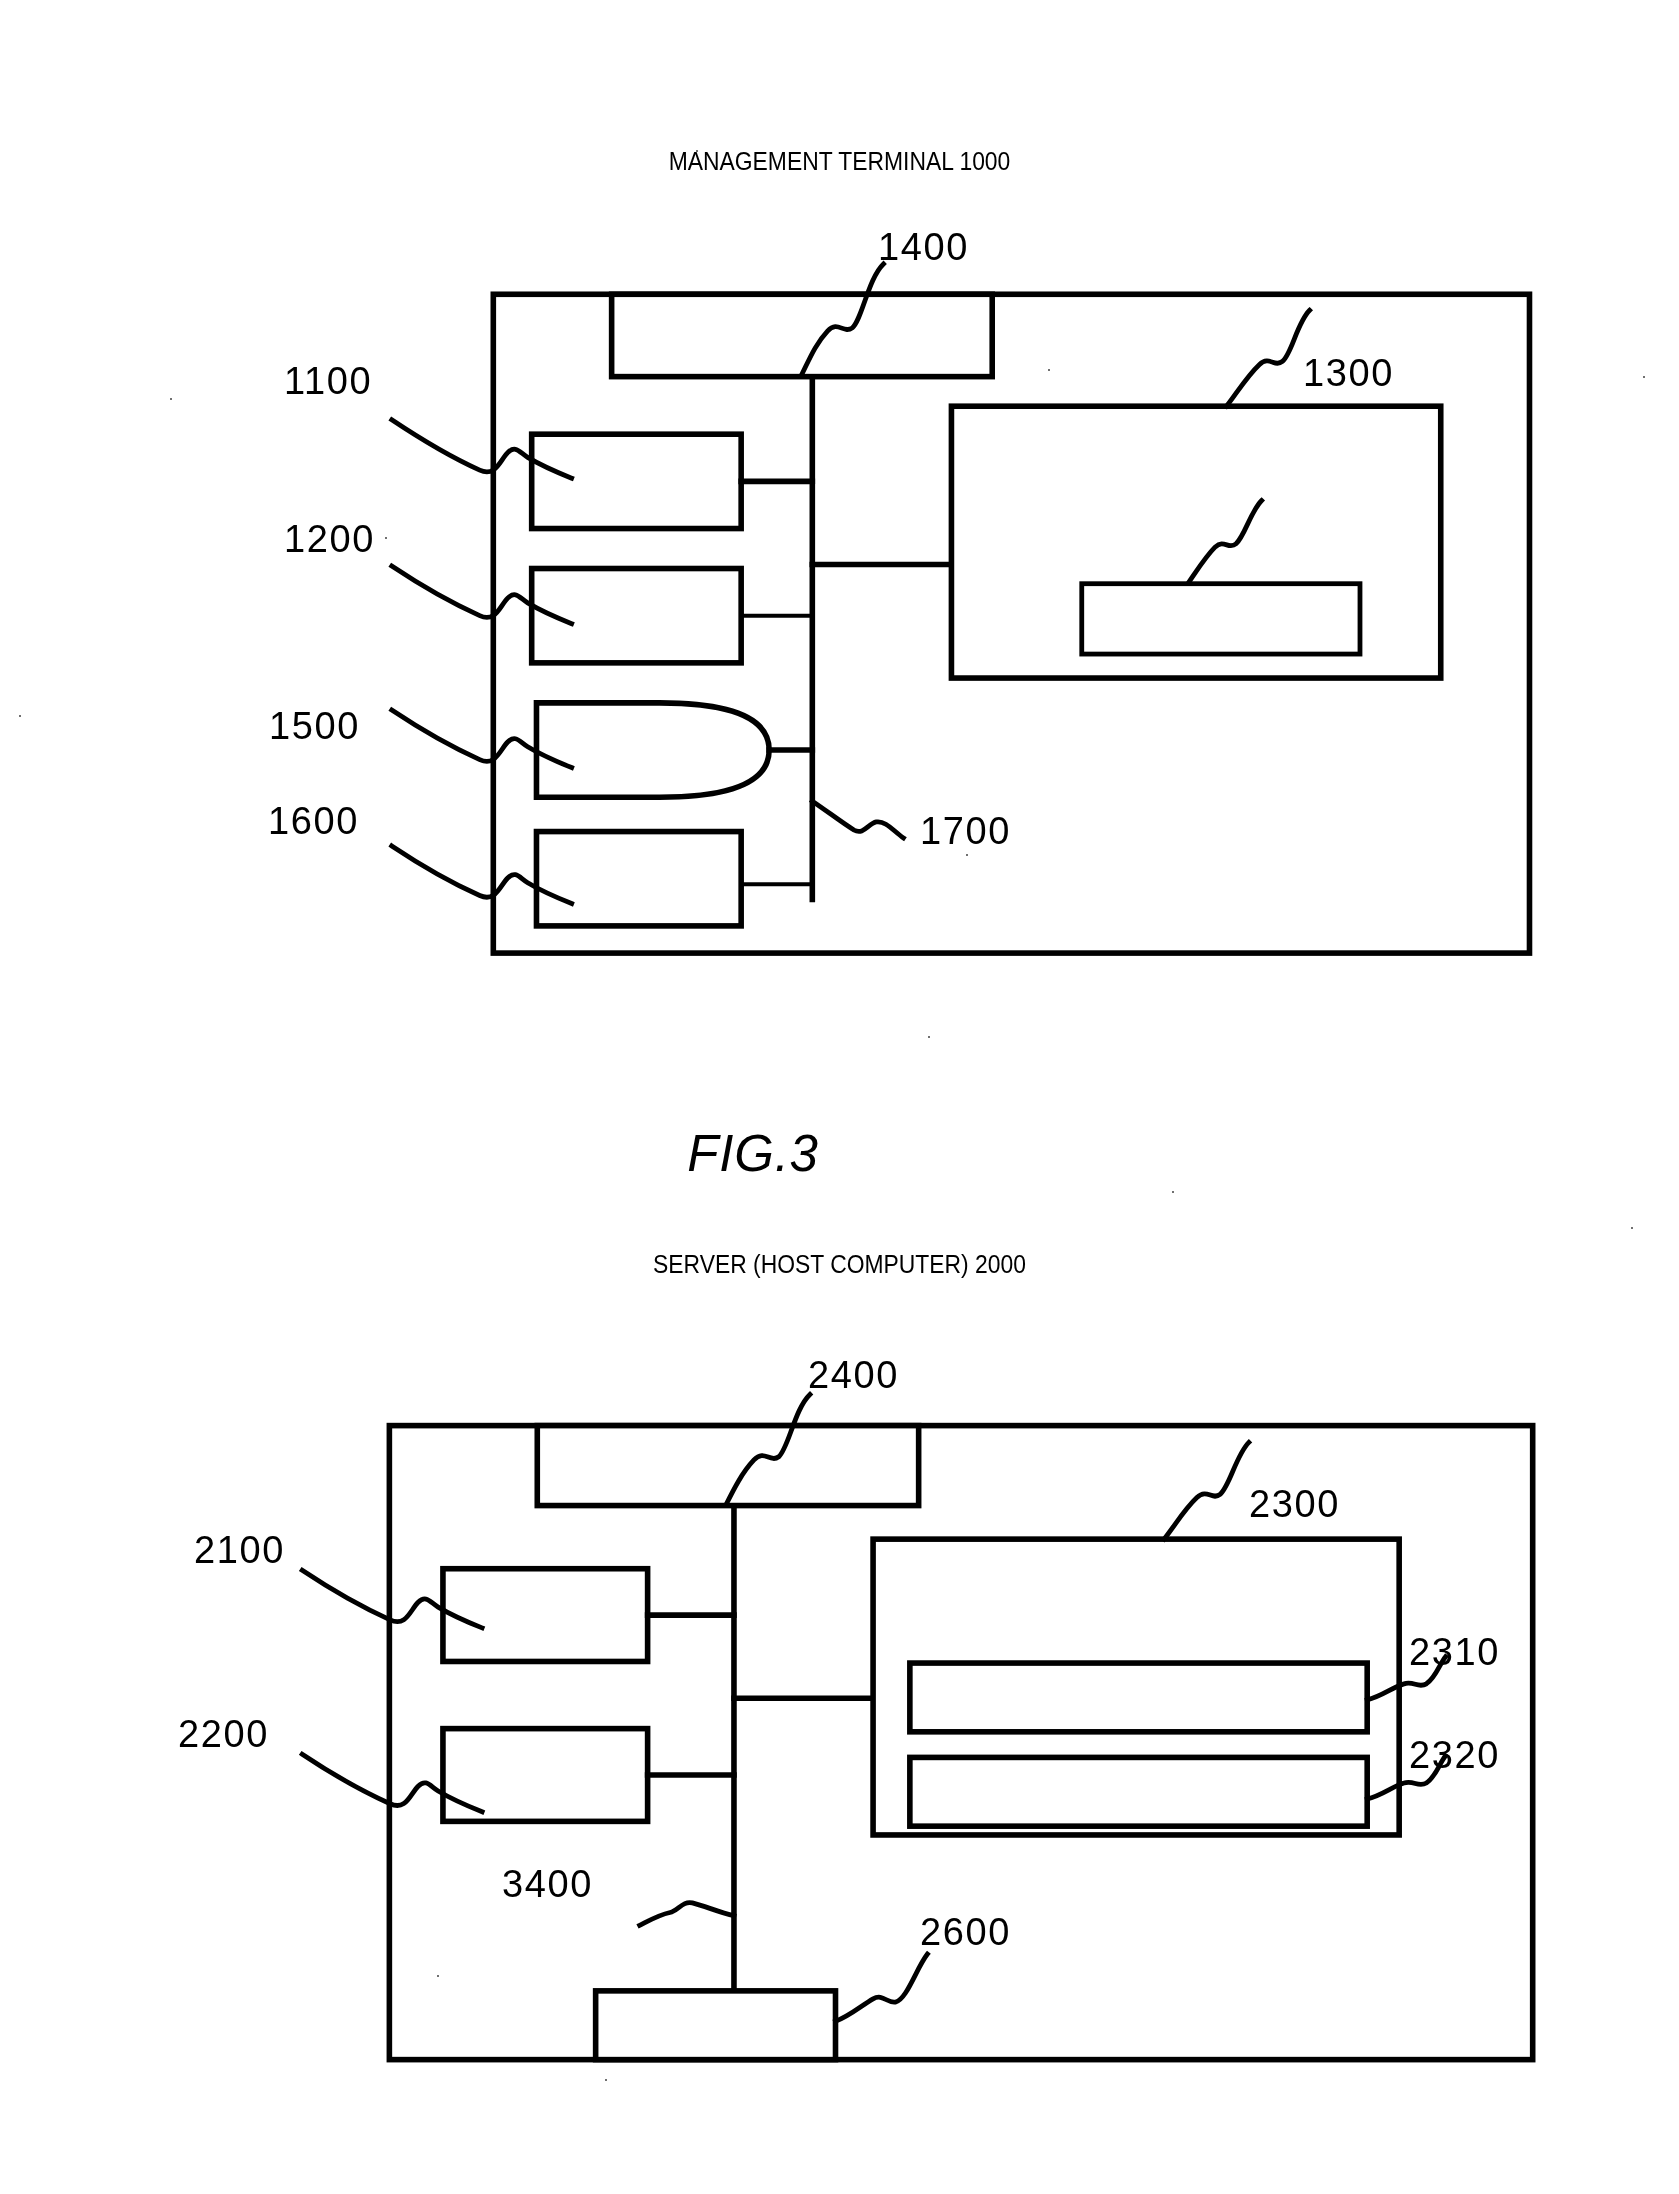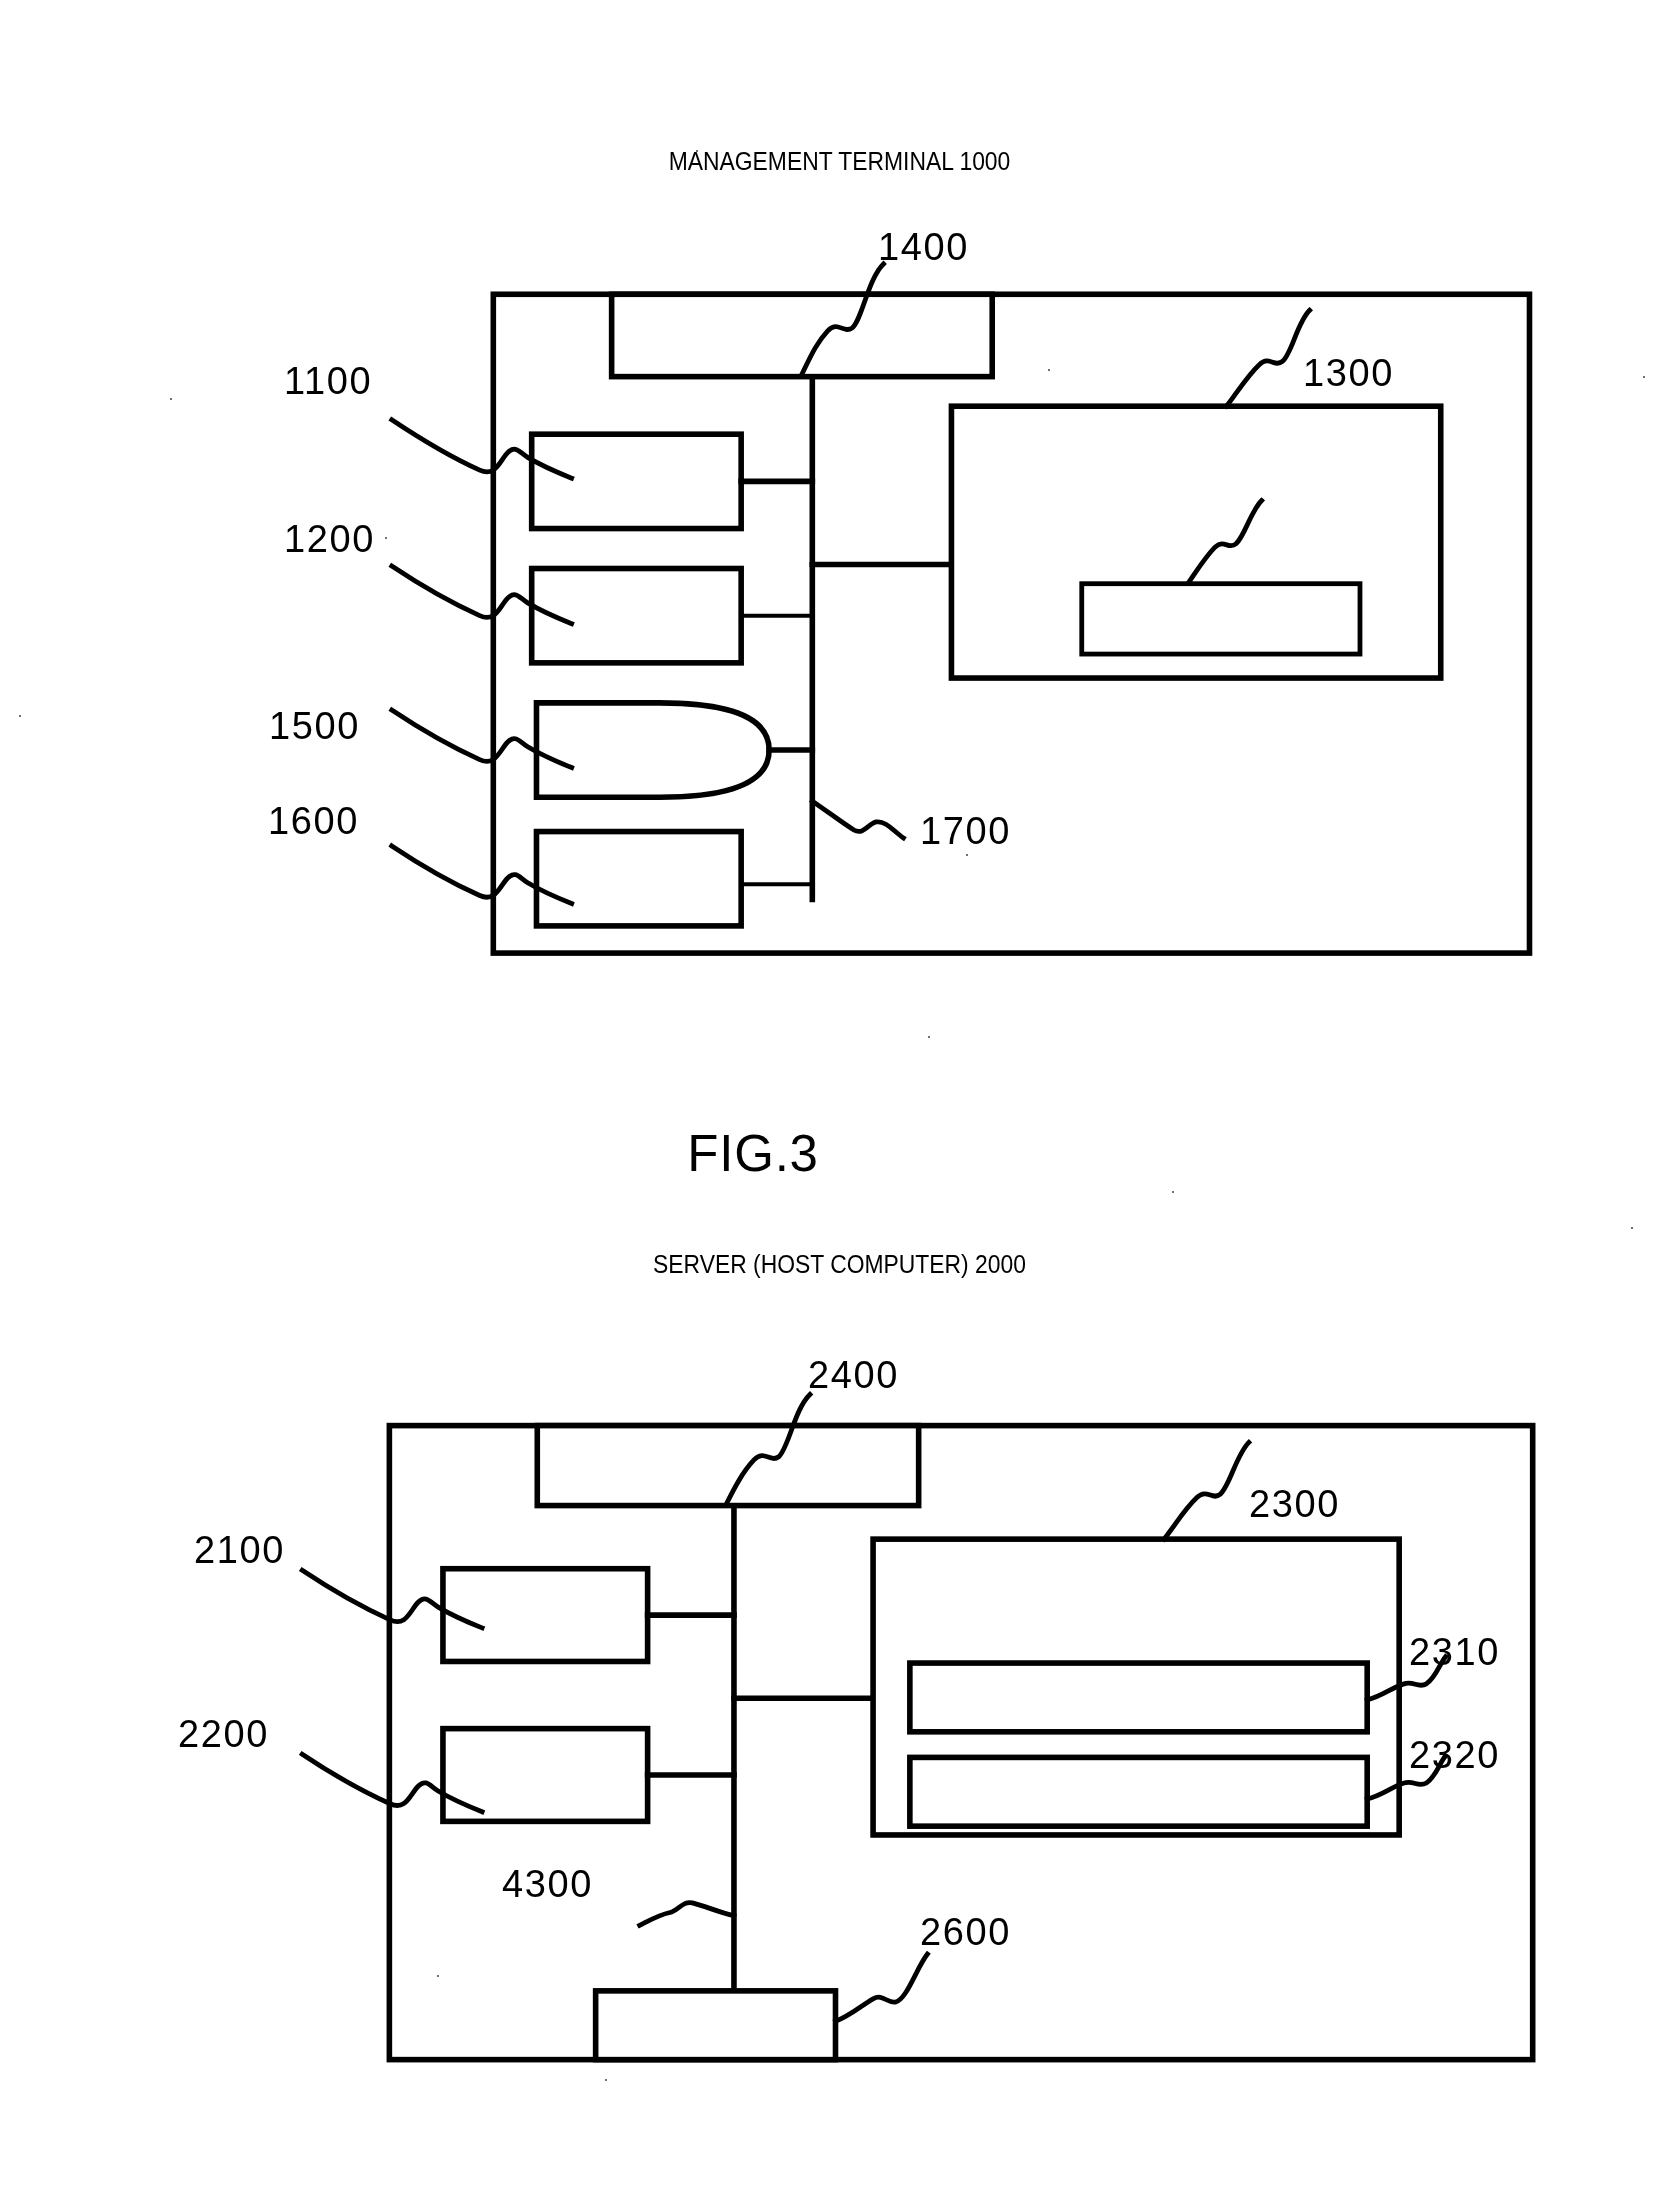--- a/index.html
+++ b/index.html
@@ -101,21 +101,21 @@
 
   <div class="ref-num" style="left:878px; top:226px;">1400</div>
   <div class="ref-num" style="left:284px; top:360px;">1100</div>
   <div class="ref-num" style="left:284px; top:518px;">1200</div>
   <div class="ref-num" style="left:269px; top:665px;margin-top:40px;">1500</div>
   <div class="ref-num" style="left:268px; top:800px;">1600</div>
   <div class="ref-num" style="left:1303px; top:352px;">1300</div>
   <div class="ref-num" style="left:1262px; top:515px;">1310</div>
   <div class="ref-num" style="left:894px; top:810px;margin-left:26px;">1700</div>
 
-  <div class="fig-title" style="left:0; top:1124px; width:1506px;">FIG.3</div>
+  <div class="fig-title" style="left:0; top:1124px; width:1506px;font-style:italic;">FIG.3</div>
 
   <div class="fig-subtitle" style="left:0; top:1249px; width:1679px;">SERVER (HOST COMPUTER) 2000</div>
 
   <div class="box-label" style="left:552px; top:1431px; width:352px; height:62px; font-size:28px;">MANAGEMENT PORT</div>
 
   <div class="box-label" style="left:448px; top:1574px; width:192px; height:83px;">CPU</div>
 
   <div class="box-label" style="left:448px; top:1734px; width:192px; height:83px;">MEMORY</div>
 
   <div class="box-label" style="left:876px; top:1574px; width:528px; height:45px; font-size:29px;">STORAGE SUBSYSTEM</div>
@@ -126,21 +126,21 @@
 
   <div class="box-label" style="left:601px; top:1999px; width:232px; height:56px; font-size:28px;">I/O PORT</div>
 
   <div class="ref-num" style="left:808px; top:1354px;">2400</div>
   <div class="ref-num" style="left:178px; top:1529px;margin-left:16px;">2100</div>
   <div class="ref-num" style="left:178px; top:1713px;">2200</div>
   <div class="ref-num" style="left:1249px; top:1483px;">2300</div>
   <div class="ref-num" style="left:1409px; top:1631px;">2310</div>
   <div class="ref-num" style="left:1409px; top:1734px;">2320</div>
   <div class="ref-num" style="left:908px; top:1911px;margin-left:12px;">2600</div>
-  <div class="ref-num" style="left:502px; top:1863px;">4300</div>
+  <div class="ref-num" style="left:502px; top:1863px;">3400</div>
 
   <svg class="diagram" viewBox="0 0 2100 2744" xmlns="http://www.w3.org/2000/svg">
     <g fill="none" stroke="#000000" stroke-linecap="square" stroke-linejoin="miter">
 
       <rect x="617" y="368" width="1296" height="824" stroke-width="7"></rect>
 
       <path d="M 1016 430 L 1016 1125" stroke-width="7"></path>
       <path d="M 1016 706 L 1190 706" stroke-width="7"></path>
 
       <rect x="765" y="368" width="476" height="103" fill="#ffffff" stroke-width="7"></rect>

